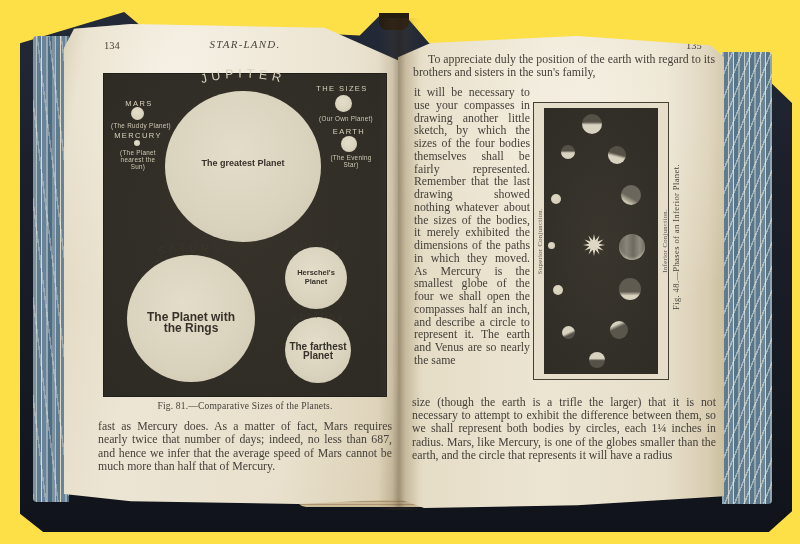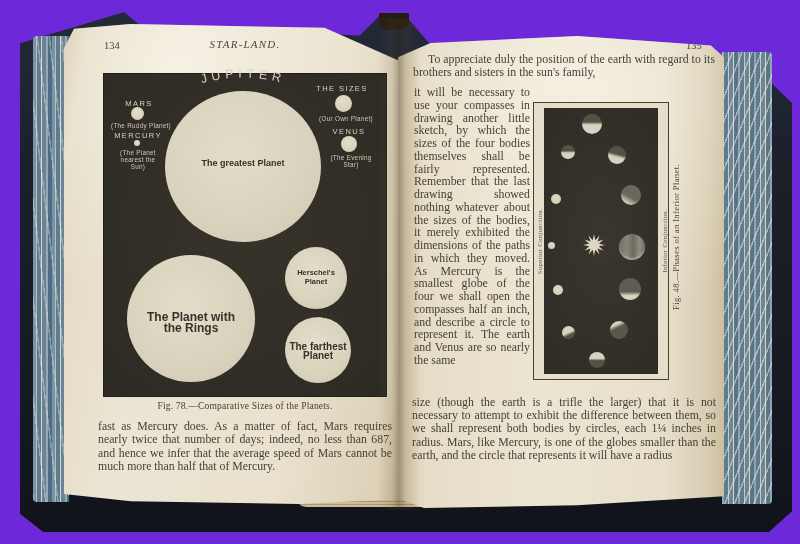--- a/index.html
+++ b/index.html
@@ -1,16 +1,16 @@
 <!DOCTYPE html>
 <html><head>
 <meta charset="utf-8">
 <style>
   html,body{margin:0;padding:0;background:#fbfbf9;}
-  .scene{position:relative;width:800px;height:544px;background:#6d28d9;overflow:hidden;
+  .scene{position:relative;width:800px;height:544px;background:#fde047;overflow:hidden;
          font-family:"Liberation Serif",serif;}
   .scene *{box-sizing:border-box;}
 
   
   .cover{position:absolute;left:20px;top:12px;width:772px;height:520px;
     background:linear-gradient(180deg,#232a38 0%,#1b202b 30%,#161a23 70%,#10131a 100%);
     clip-path:polygon(0 6%,13.5% 0,15.5% 2.5%,44% 4.5%,46.5% .8%,50% .8%,53% 6%,88% 7.5%,96.5% 12.5%,100% 17.5%,100% 96%,97% 100%,3% 100%,0 96.5%);
     box-shadow:0 14px 22px rgba(60,55,45,.25);}
   .spine-notch{position:absolute;left:379px;top:13px;width:30px;height:17px;background:#251c11;
     border-radius:0 0 8px 8px;}
@@ -108,21 +108,21 @@
       <div class="f47-sub" style="left:2px;top:48px;width:70px;">(The Ruddy Planet)</div>
 
       <div class="f47-label" style="left:4px;top:57px;width:60px;">MERCURY</div>
       <div class="f47-circle" style="left:30px;top:66px;width:6px;height:6px;"></div>
       <div class="f47-sub" style="left:12px;top:75px;width:44px;">(The Planet nearest the Sun)</div>
 
       <div class="f47-label" style="left:198px;top:10px;width:80px;">THE SIZES</div>
       <div class="f47-circle" style="left:231px;top:21px;width:17px;height:17px;"></div>
       <div class="f47-sub" style="left:202px;top:41px;width:80px;white-space:nowrap;">(Our Own Planet)</div>
 
-      <div class="f47-label" style="left:205px;top:53px;width:80px;">VENUS</div>
+      <div class="f47-label" style="left:205px;top:53px;width:80px;">EARTH</div>
       <div class="f47-circle" style="left:237px;top:62px;width:16px;height:16px;"></div>
       <div class="f47-sub" style="left:225px;top:80px;width:44px;">(The Evening Star)</div>
 
       <div class="f47-circle" style="left:23px;top:181px;width:128px;height:127px;"></div>
       <svg class="arc" style="left:17px;top:168px;" width="140" height="28" viewBox="0 0 140 28">
         <path id="arc-sat" d="M 10 24 A 130 130 0 0 1 130 24" fill="none"></path>
         <text fill="#3a362c" font-size="11" letter-spacing="3.5">
           <textPath href="#arc-sat" startOffset="50%" text-anchor="middle">SATURN</textPath>
         </text>
       </svg>
@@ -140,21 +140,21 @@
       <div class="f47-circle" style="left:181px;top:243px;width:66px;height:66px;"></div>
       <svg class="arc" style="left:174px;top:234px;" width="80" height="24" viewBox="0 0 80 24">
         <path id="arc-nep" d="M 6 20 A 62 62 0 0 1 74 20" fill="none"></path>
         <text fill="#3a362c" font-size="8" letter-spacing="2">
           <textPath href="#arc-nep" startOffset="50%" text-anchor="middle">NEPTUNE</textPath>
         </text>
       </svg>
       <div class="f47-inner" style="left:182px;top:268px;width:64px;font-size:10px;line-height:9px;font-weight:bold;">The farthest Planet</div>
     </div>
 
-    <div class="abs caption" style="left:29px;top:377px;width:304px;">Fig. 78.—Comparative Sizes of the Planets.</div>
+    <div class="abs caption" style="left:29px;top:377px;width:304px;">Fig. 81.—Comparative Sizes of the Planets.</div>
 
     <div class="abs bt" style="left:34px;top:396px;width:294px;">fast as Mercury does.  As a matter of fact, Mars requires nearly twice that number of days; indeed, no less than 687, and hence we infer that the average speed of Mars cannot be much more than half that of Mercury.</div>
   </div>
 
   <div class="page page-right">
     <div class="abs pagenum" style="left:288px;top:4px;">135</div>
 
     <div class="abs bt" style="left:15px;top:17px;width:302px;text-indent:15px;">To appreciate duly the position of the earth with regard to its brothers and sisters in the sun's family,</div>
 
     <div class="abs bt" style="left:16px;top:50px;width:116px;line-height:12.75px;">it will be necessary to use your compasses in drawing another little sketch, by which the sizes of the four bodies themselves shall be fairly represented.  Remember that the last drawing showed nothing whatever about the sizes of the bodies, it merely exhibited the dimensions of the paths in which they moved.  As Mercury is the smallest globe of the four we shall open the compasses half an inch, and describe a circle to represent it.  The earth and Venus are so nearly the same</div>

